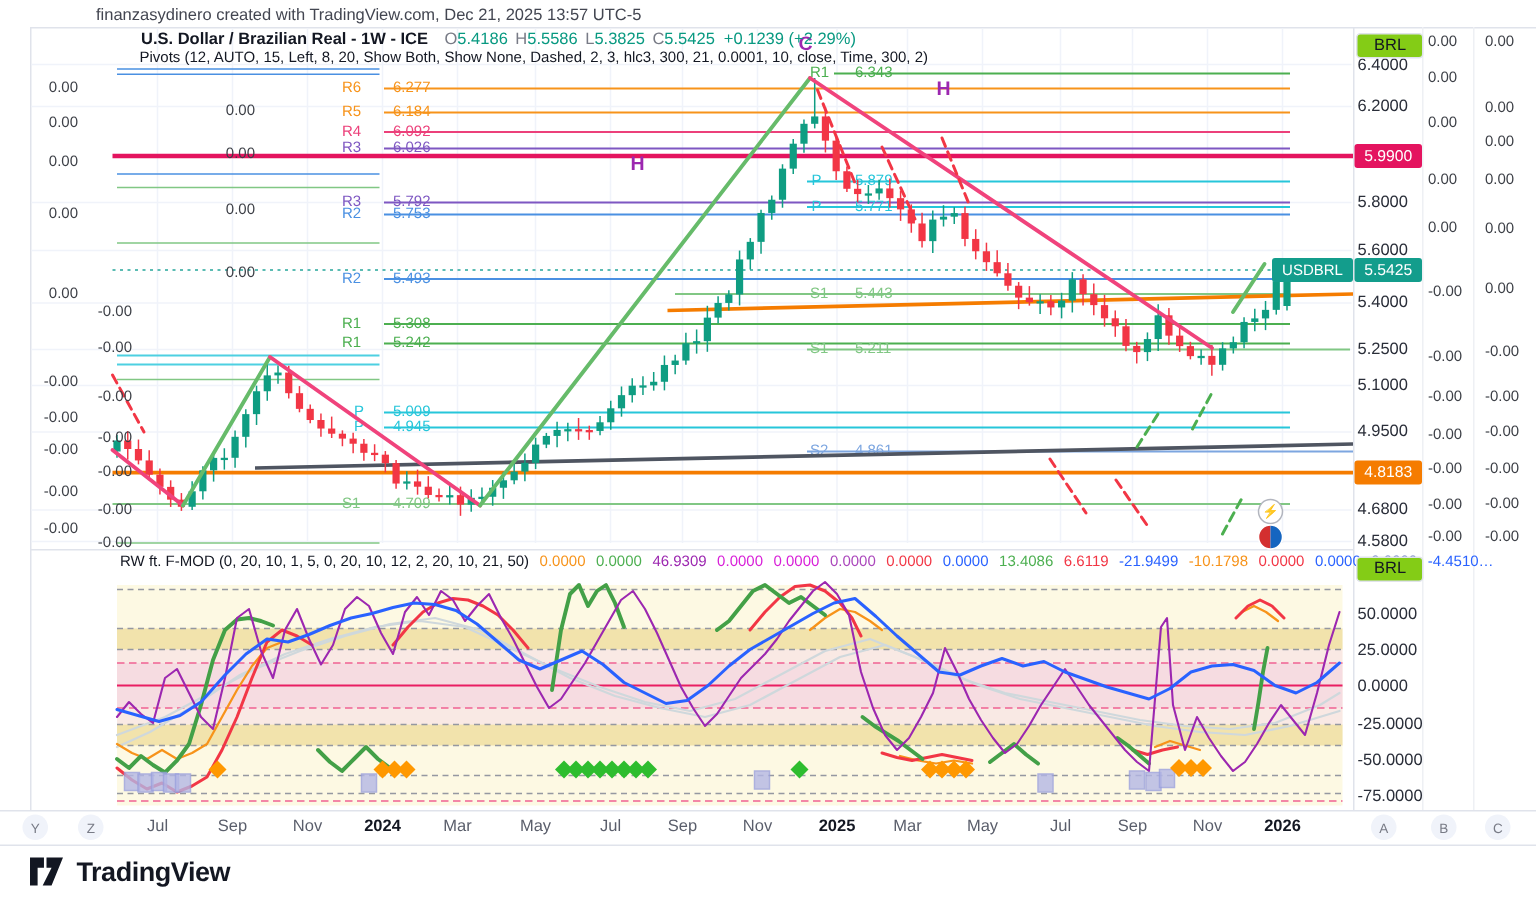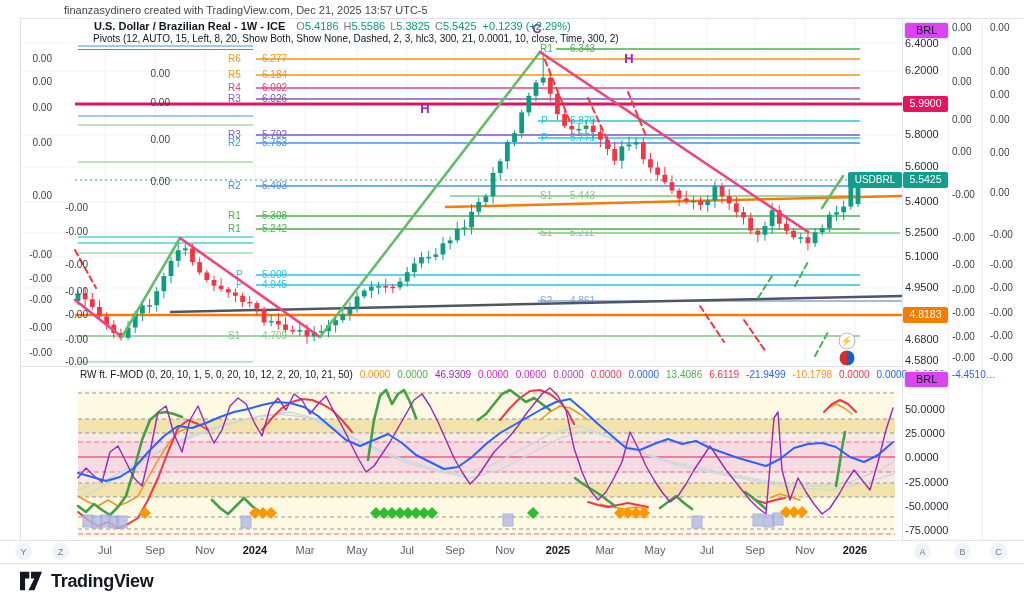--- a/index.html
+++ b/index.html
@@ -8,21 +8,21 @@
   .abs{position:absolute;}
   .credit{left:20px;top:4px;font-size:11px;color:#434651;z-index:10;margin-left:44px;}
   .titlerow{left:80px;top:20px;font-size:11px;color:#131722;z-index:10;white-space:nowrap;margin-left:14px;}
   .titlerow .sym{font-weight:700;margin-right:6px;}
   .ohlc-k{color:#787b86;margin-left:5px;}
   .ohlc-v{color:#089981;}
   .chg{color:#089981;margin-left:6px;}
   .setline{left:93px;top:33px;font-size:10px;color:#131722;z-index:10;white-space:nowrap;}
   .oscrow{left:80px;top:369px;font-size:10px;color:#131722;z-index:10;white-space:nowrap;}
   .oscrow .vals span{margin-left:7px;}
-  .brl{border:1px solid #e0e3eb;border-radius:3px;background:#d946ef;color:#131722;
+  .brl{border:1px solid #e0e3eb;border-radius:3px;background:#84cc16;color:#131722;
        font-size:11px;line-height:15px;padding:0 11px;z-index:10;}
   svg#gfx{position:absolute;left:0;top:0;z-index:5;}
   svg text{font-family:"Liberation Sans",sans-serif;}
   .border{background:#e0e3eb;z-index:2;}
   .faintsep{background:#eef0f4;z-index:2;}
   .timebar{left:0;top:540px;width:1024px;height:22px;background:#fff;border-top:1px solid #e0e3eb;
            border-bottom:1px solid #e0e3eb;z-index:4;}
   .circ{width:17px;height:17px;border-radius:50%;background:#f0f3fa;color:#787b86;font-size:9px;
         display:flex;align-items:center;justify-content:center;z-index:10;}
   .logo{left:18px;top:570px;display:flex;align-items:center;gap:7px;z-index:10;}

